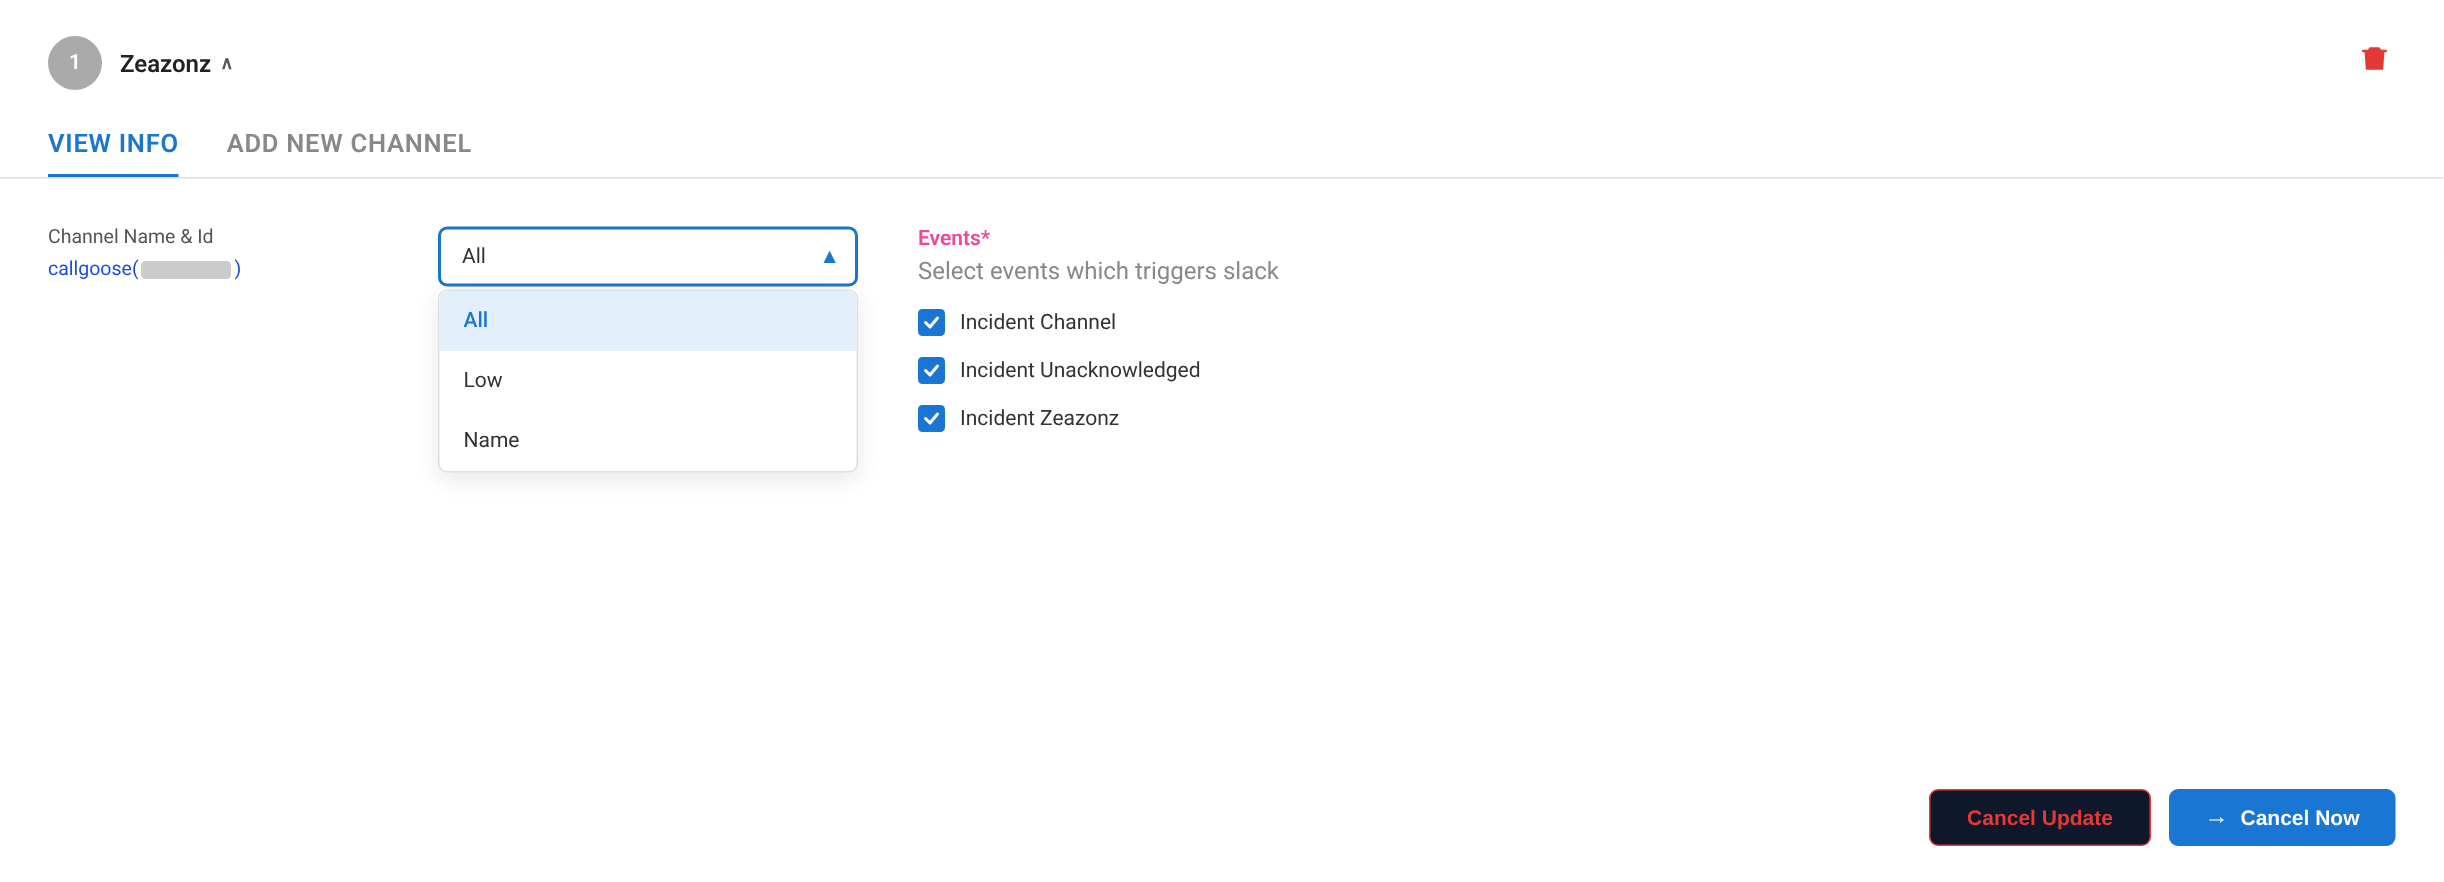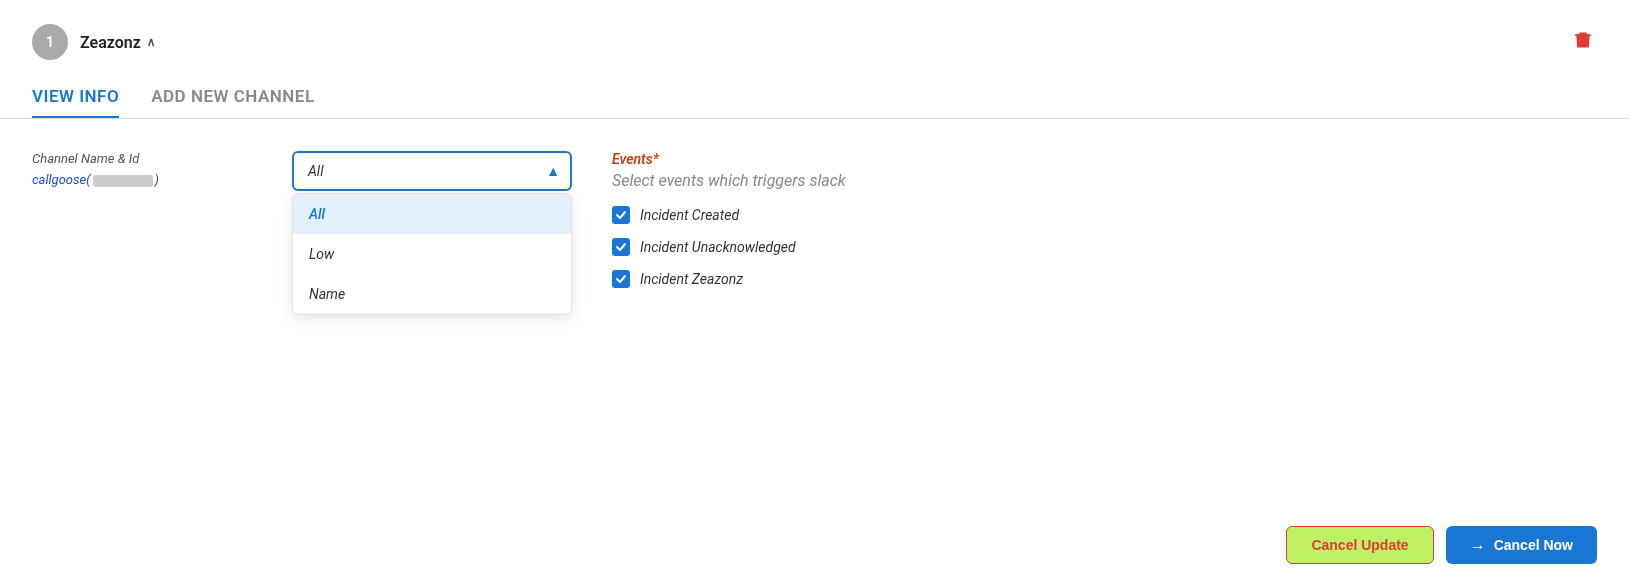--- a/index.html
+++ b/index.html
@@ -77,21 +77,20 @@
       text-transform: uppercase;
       letter-spacing: 0.5px;
     }
     .tab.active {
       color: #1976d2;
       border-bottom: 2px solid #1976d2;
     }
     
     .main-content {
       padding: 32px 44px 24px 32px;
-      font-style: italic;
     }
     .form-row {
       display: flex;
       gap: 40px;
       align-items: flex-start;
     }
     
     .channel-section {
       min-width: 220px;
     }
@@ -166,21 +165,21 @@
       color: #1976d2;
       font-weight: 500;
     }
     
     .events-section {
       min-width: 260px;
     }
     .events-title {
       font-size: 14px;
       font-weight: 600;
-      color: #c2410c;
+      color: #ec4899;
       margin-bottom: 4px;
     }
     .events-subtitle {
       font-size: 16px;
       color: #888;
       margin-bottom: 16px;
     }
     .event-item {
       display: flex;
       align-items: center;
@@ -213,21 +212,21 @@
       gap: 12px;
       padding: 24px 32px 24px 32px;
       position: absolute;
       bottom: 0;
       right: 0;
     }
     .btn-cancel {
       padding: 10px 24px;
       border: 1.5px solid #e53935;
       border-radius: 6px;
-      background: #bef264;
+      background: #0f172a;
       color: #e53935;
       font-size: 14px;
       font-weight: 600;
       cursor: pointer;
     }
     .btn-update {
       padding: 10px 24px;
       border: none;
       border-radius: 6px;
       background: #1976d2;
@@ -316,21 +315,21 @@
       <div class="events-section">
         <div class="events-title">Events*</div>
         <div class="events-subtitle">Select events which triggers slack</div>
 
         <div class="event-item">
           <div class="event-checkbox">
             <svg viewBox="0 0 12 12" fill="none">
               <polyline points="2,6 5,9 10,3" stroke="white" stroke-width="2" stroke-linecap="round" stroke-linejoin="round"></polyline>
             </svg>
           </div>
-          <span class="event-label">Incident Created</span>
+          <span class="event-label">Incident Channel</span>
         </div>
 
 
         <div class="event-item">
           <div class="event-checkbox">
             <svg viewBox="0 0 12 12" fill="none">
               <polyline points="2,6 5,9 10,3" stroke="white" stroke-width="2" stroke-linecap="round" stroke-linejoin="round"></polyline>
             </svg>
           </div>
           <span class="event-label">Incident Unacknowledged</span>

